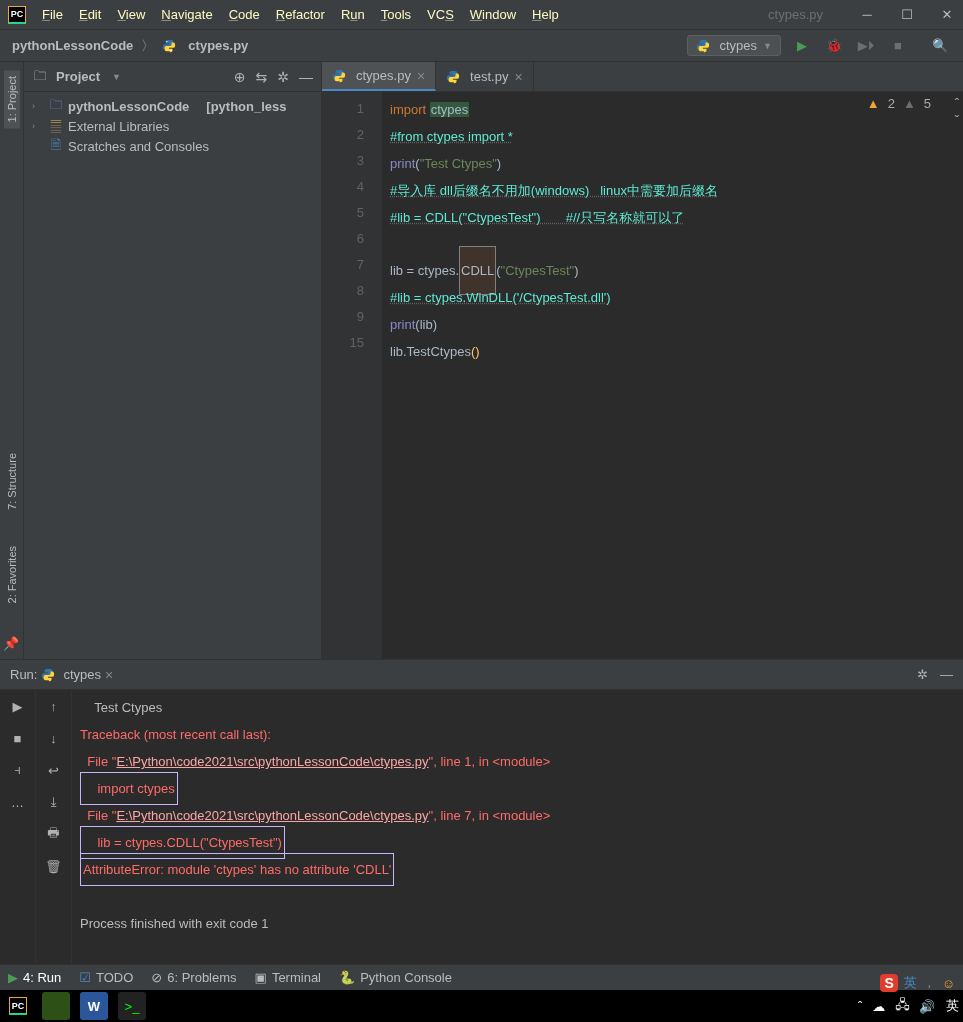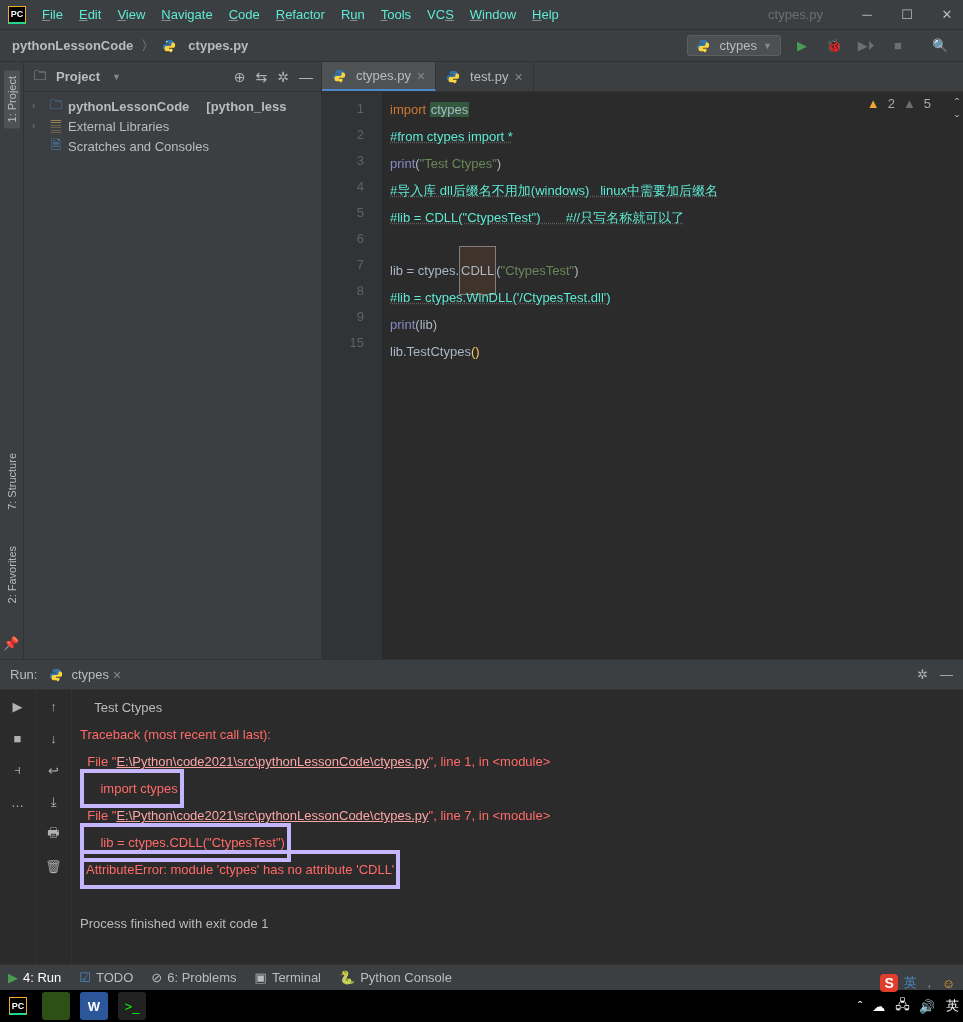--- a/index.html
+++ b/index.html
@@ -1,19 +1,19 @@
 <!DOCTYPE html>
 <html><head>
 <meta charset="utf-8">
 <style>
 *{margin:0;padding:0;box-sizing:border-box;font-family:"Segoe UI",sans-serif;font-size:13px;user-select:none}
 body{width:963px;height:1022px;background:#3c3f41;color:#bbbbbb;overflow:hidden;display:flex;flex-direction:column}
 .titlebar{height:30px;background:#3c3f41;border-bottom:1px solid #323232;display:flex;align-items:center;padding:0 8px;gap:16px}
 .pc-logo{width:18px;height:18px;background:#000;color:#fff;font-size:9px;font-weight:bold;display:flex;align-items:center;justify-content:center;border:1px solid #f0a732;border-bottom:2px solid #21d789}
-.menu-item{color:#5eead4;cursor:pointer}
+.menu-item{color:#fef9c3;cursor:pointer}
 .menu-item u{text-decoration:underline;text-decoration-color:#888}
 .title-file{margin-left:auto;color:#6e6e6e}
 .win-controls{display:flex;gap:24px;margin-left:20px}
 .win-btn{width:16px;height:16px;display:flex;align-items:center;justify-content:center;color:#bbbbbb;cursor:pointer}
 .nav-bar{height:32px;background:#3c3f41;border-bottom:1px solid #323232;display:flex;align-items:center;padding:0 12px}
 .breadcrumb{display:flex;align-items:center;gap:8px;font-weight:bold}
 .bc-sep{color:#6e6e6e}
 .py-icon{width:14px;height:14px;display:inline-flex;margin-right:4px}
 .py-icon svg{width:14px;height:14px}
 .run-config{margin-left:auto;display:flex;align-items:center;gap:10px}
@@ -50,31 +50,31 @@
 .fn{color:#8888c6}
 .fn2{color:#ffc66d}
 .cm{color:#5eead4;text-decoration:underline dotted #606060}
 .hl{background:#32593d;padding:0 1px}
 .hl2{background:#40332b;border:1px solid #808080;padding:16px 1px}
 .warnings{position:absolute;top:4px;right:32px;display:flex;gap:8px;align-items:center;color:#aaa;font-size:12px}
 .warn-y{color:#f0a732}
 .warn-g{color:#6e6e6e}
 .fold-arrows{position:absolute;top:4px;right:4px;display:flex;flex-direction:column;gap:2px;color:#afb1b3}
 .run-panel{height:305px;background:#2b2b2b;border-top:1px solid #323232;display:flex;flex-direction:column}
-.run-header{height:30px;background:#3c3f41;border-bottom:1px solid #323232;display:flex;align-items:center;padding:0 10px;gap:12px}
+.run-header{height:30px;background:#3c3f41;border-bottom:1px solid #323232;display:flex;align-items:center;padding:0 10px;gap:4px}
 .run-tab{display:flex;align-items:center;gap:4px}
 .run-header-tools{margin-left:auto;display:flex;gap:12px;color:#afb1b3}
 .run-body{flex:1;display:flex}
 .run-gutter{width:36px;border-right:1px solid #323232;display:flex;flex-direction:column;align-items:center;padding:6px 0;gap:12px}
 .run-gutter2{width:36px;border-right:1px solid #323232;display:flex;flex-direction:column;align-items:center;padding:6px 0;gap:12px}
 .rg-btn{width:20px;height:20px;display:flex;align-items:center;justify-content:center;color:#afb1b3;cursor:pointer}
 .console{flex:1;padding:4px 8px;font-family:Consolas,monospace;font-size:14.5px;line-height:26px;white-space:pre;color:#bbbbbb;overflow:hidden}
 .err{color:#ff6b68}
 .link{color:#fca5a5;text-decoration:underline}
-.redbox{border:4px solid #c4b5fd;padding:8px 2px}
+.redbox{border:1px solid #c4b5fd;padding:8px 2px}
 .bottom-bar{height:26px;background:#3c3f41;border-top:1px solid #323232;display:flex;align-items:center;padding:0 8px;gap:18px;font-size:12px}
 .bb-item{display:flex;align-items:center;gap:5px;cursor:pointer;color:#bbbbbb}
 .bb-item.active{color:#fff}
 .taskbar{height:32px;background:#000;display:flex;align-items:center;padding:0 4px;gap:10px}
 .tb-icon{width:28px;height:28px;display:flex;align-items:center;justify-content:center;cursor:pointer}
 .tb-right{margin-left:auto;display:flex;align-items:center;gap:10px;color:#fff;font-size:12px}
 .ime-badge{background:#e23c2c;color:#fff;border-radius:4px;padding:1px 4px;font-weight:bold;font-size:14px}
 .ime-area{position:absolute;bottom:28px;right:6px;display:flex;align-items:center;gap:6px;background:rgba(60,63,65,0.0);padding:2px}
 </style>
 </head>

